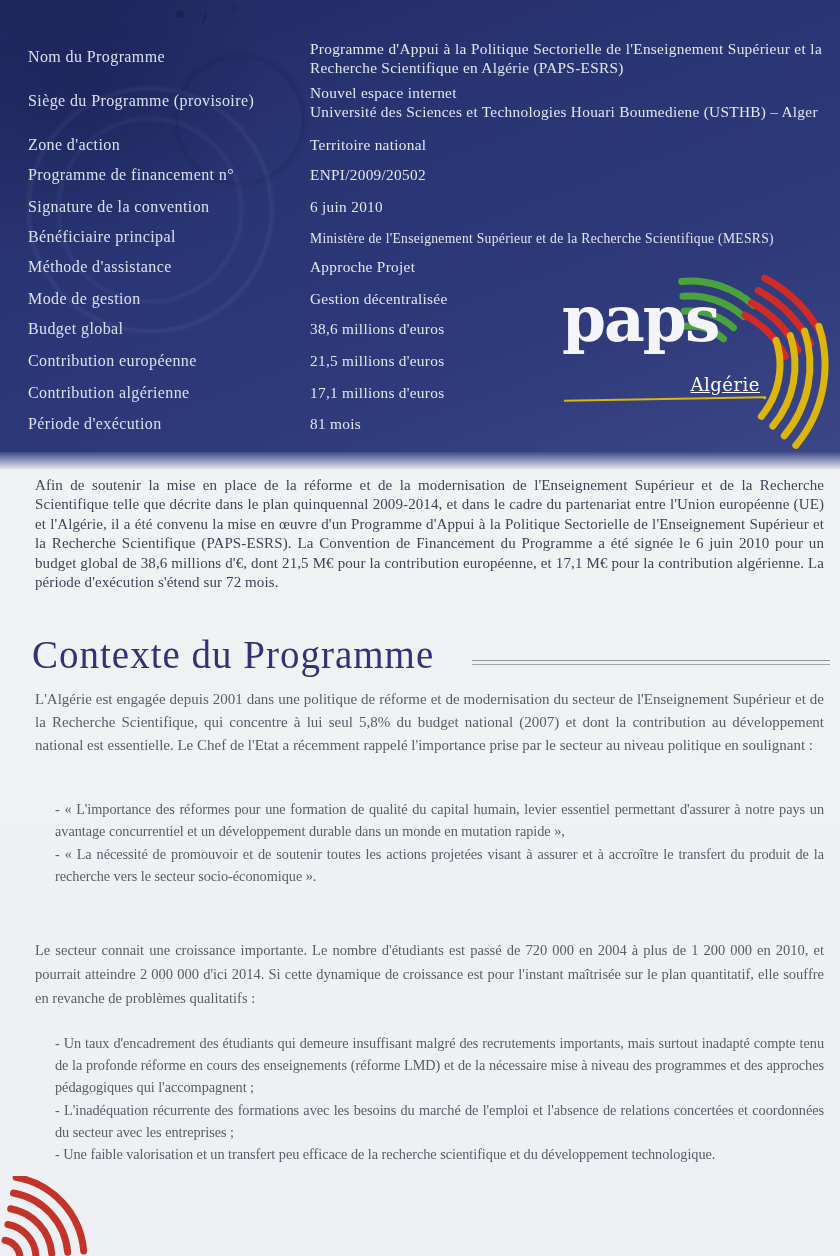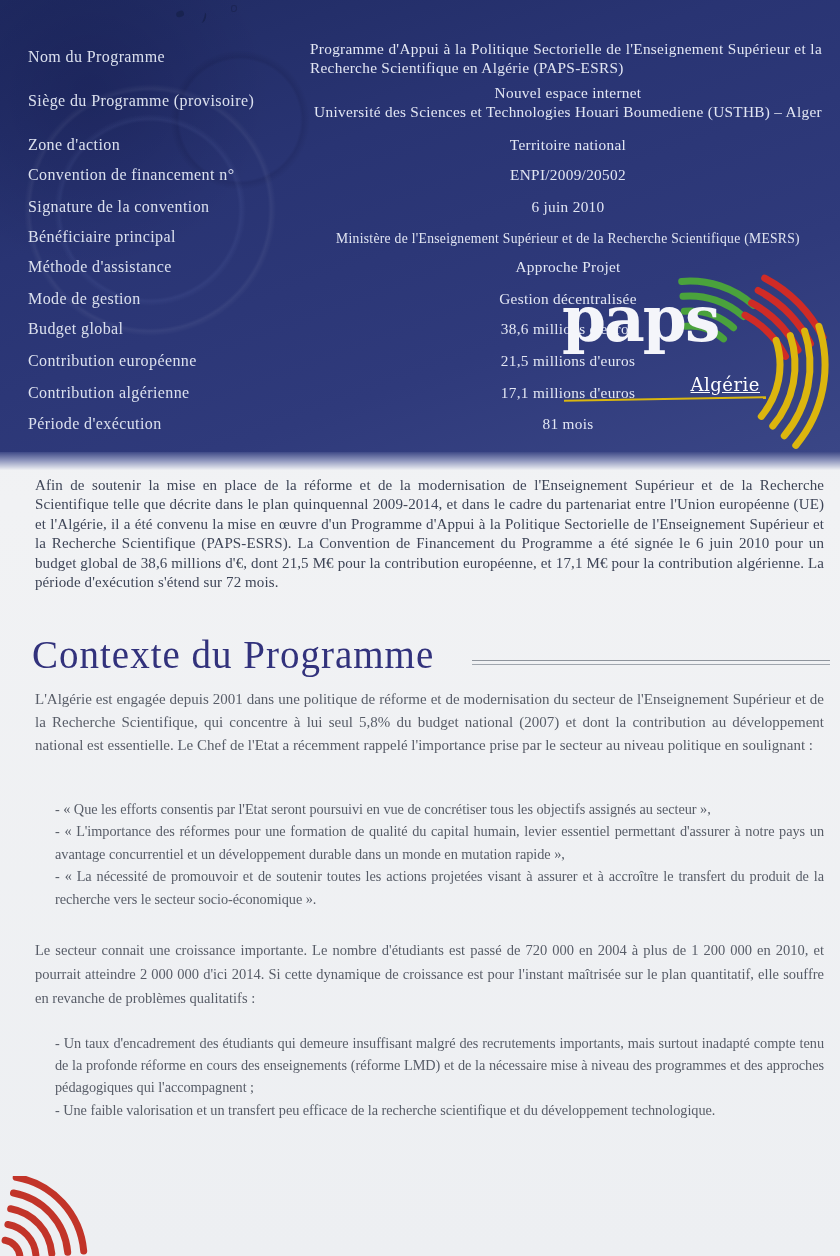--- a/index.html
+++ b/index.html
@@ -15,21 +15,21 @@
        radial-gradient(circle at 150px 210px, transparent 118px, rgba(255,255,255,.05) 121px, transparent 126px),
        radial-gradient(circle at 150px 210px, transparent 88px, rgba(170,190,255,.06) 91px, transparent 96px),
        radial-gradient(circle at 240px 120px, transparent 60px, rgba(0,0,30,.10) 63px, transparent 70px),
        radial-gradient(circle at 90px 90px, rgba(0,0,40,.18), transparent 180px);}
   .panel-edge{position:absolute;left:0;top:452px;width:840px;height:18px;
        background:linear-gradient(180deg,#3f4a87 0%,#8b93bb 45%,#eef0f3 100%);}
 
   .prow{position:absolute;left:0;width:840px;height:0;}
   .plabel{position:absolute;left:28px;width:275px;font-size:16px;color:#dbe0ee;letter-spacing:.4px;display:block;}
   .pt8{padding-top:8px;}
-  .pvalue{position:absolute;left:310px;right:14px;font-size:15.3px;color:#e2e6f3;letter-spacing:.3px;line-height:18.5px;display:block;text-align:center;}
+  .pvalue{position:absolute;left:310px;right:14px;font-size:15.3px;color:#e2e6f3;letter-spacing:.3px;line-height:18.5px;display:block;}
   .pvalue.justify2{width:512px;right:auto;text-align:justify;}
   .pvalue.small{font-size:13.6px;padding-top:2px;}
   .pvalue .v2{display:block;}
 
   
   .logo{position:absolute;left:550px;top:270px;width:290px;height:188px;}
   .logo svg{position:absolute;left:0;top:0;}
   .logo-word{position:absolute;font-family:"DejaVu Serif",serif;font-weight:bold;color:#f4f5fa;line-height:1;}
   .w1{left:12px;top:18px;font-size:63px;letter-spacing:-2px;}
   .w2{left:52px;top:55px;font-size:63px;letter-spacing:-2px;}
@@ -81,21 +81,21 @@
       <span class="plabel pt8">Siège du Programme (provisoire)</span>
       <span class="pvalue"><span>Nouvel espace internet</span><span class="v2">Université des Sciences et Technologies Houari Boumediene (USTHB) – Alger</span></span>
     </div>
 
     <div class="prow" style="top:136px">
       <span class="plabel">Zone d'action</span>
       <span class="pvalue">Territoire national</span>
     </div>
 
     <div class="prow" style="top:166px">
-      <span class="plabel">Convention de financement n°</span>
+      <span class="plabel">Programme de financement n°</span>
       <span class="pvalue">ENPI/2009/20502</span>
     </div>
 
     <div class="prow" style="top:198px">
       <span class="plabel">Signature de la convention</span>
       <span class="pvalue">6 juin 2010</span>
     </div>
 
     <div class="prow" style="top:228px">
       <span class="plabel">Bénéficiaire principal</span>
@@ -163,29 +163,29 @@
   <div class="panel-edge"></div>
 
   <div class="intro">Afin de soutenir la mise en place de la réforme et de la modernisation de l'Enseignement Supérieur et de la Recherche Scientifique telle que décrite dans le plan quinquennal 2009-2014, et dans le cadre du partenariat entre l'Union européenne (UE) et l'Algérie, il a été convenu la mise en œuvre d'un Programme d'Appui à la Politique Sectorielle de l'Enseignement Supérieur et la Recherche Scientifique (PAPS-ESRS). La Convention de Financement du Programme a été signée le 6 juin 2010 pour un budget global de 38,6 millions d'€, dont 21,5 M€ pour la contribution européenne, et 17,1 M€ pour la contribution algérienne. La période d'exécution s'étend sur 72 mois.</div>
 
   <div class="ctx-heading">Contexte du Programme</div>
   <div class="rule"></div>
 
   <div class="p2">L'Algérie est engagée depuis 2001 dans une politique de réforme et de modernisation du secteur de l'Enseignement Supérieur et de la Recherche Scientifique, qui concentre à lui seul 5,8% du budget national (2007) et dont la contribution au développement national est essentielle. Le Chef de l'Etat a récemment rappelé l'importance prise par le secteur au niveau politique en soulignant&nbsp;:</div>
 
   <div class="quotes">
-    <div>- «&nbsp;Que les efforts consentis par l'Etat seront poursuivi en vue de concrétiser tous les objectifs assignés au secteur&nbsp;»,</div>
     <div>- «&nbsp;L'importance des réformes pour une formation de qualité du capital humain, levier essentiel permettant d'assurer à notre pays un avantage concurrentiel et un développement durable dans un monde en mutation rapide&nbsp;»,</div>
     <div>- «&nbsp;La nécessité de promouvoir et de soutenir toutes les actions projetées visant à assurer et à accroître le transfert du produit de la recherche vers le secteur socio-économique&nbsp;».</div>
   </div>
 
   <div class="p3">Le secteur connait une croissance importante. Le nombre d'étudiants est passé de 720&nbsp;000 en 2004 à plus de 1&nbsp;200&nbsp;000 en 2010, et pourrait atteindre 2&nbsp;000&nbsp;000 d'ici 2014. Si cette dynamique de croissance est pour l'instant maîtrisée sur le plan quantitatif, elle souffre en revanche de problèmes qualitatifs&nbsp;:</div>
 
   <div class="issues">
     <div>- Un taux d'encadrement des étudiants qui demeure insuffisant malgré des recrutements importants, mais surtout inadapté compte tenu de la profonde réforme en cours des enseignements (réforme LMD) et de la nécessaire mise à niveau des programmes et des approches pédagogiques qui l'accompagnent&nbsp;;</div>
+    <div>- L'inadéquation récurrente des formations avec les besoins du marché de l'emploi et l'absence de relations concertées et coordonnées du secteur avec les entreprises&nbsp;;</div>
     <div>- Une faible valorisation et un transfert peu efficace de la recherche scientifique et du développement technologique.</div>
   </div>
 
   <svg class="corner-arcs" width="100" height="80" viewBox="0 0 100 80">
     <g fill="none" stroke="#c23429" stroke-width="7" stroke-linecap="round">
       <path d="M5.1 64.3 A18 18 0 0 1 19.9 80.4" stroke="#c23429"></path>
       <path d="M7.9 48.5 A34 34 0 0 1 35.9 79.0" stroke="#c23429"></path>
       <path d="M10.7 32.8 A50 50 0 0 1 51.8 77.6" stroke="#c23429"></path>
       <path d="M13.5 17.0 A66 66 0 0 1 67.7 76.2" stroke="#c23429"></path>
       <path d="M16.2 1.3 A82 82 0 0 1 83.7 74.9" stroke="#c23429"></path>

